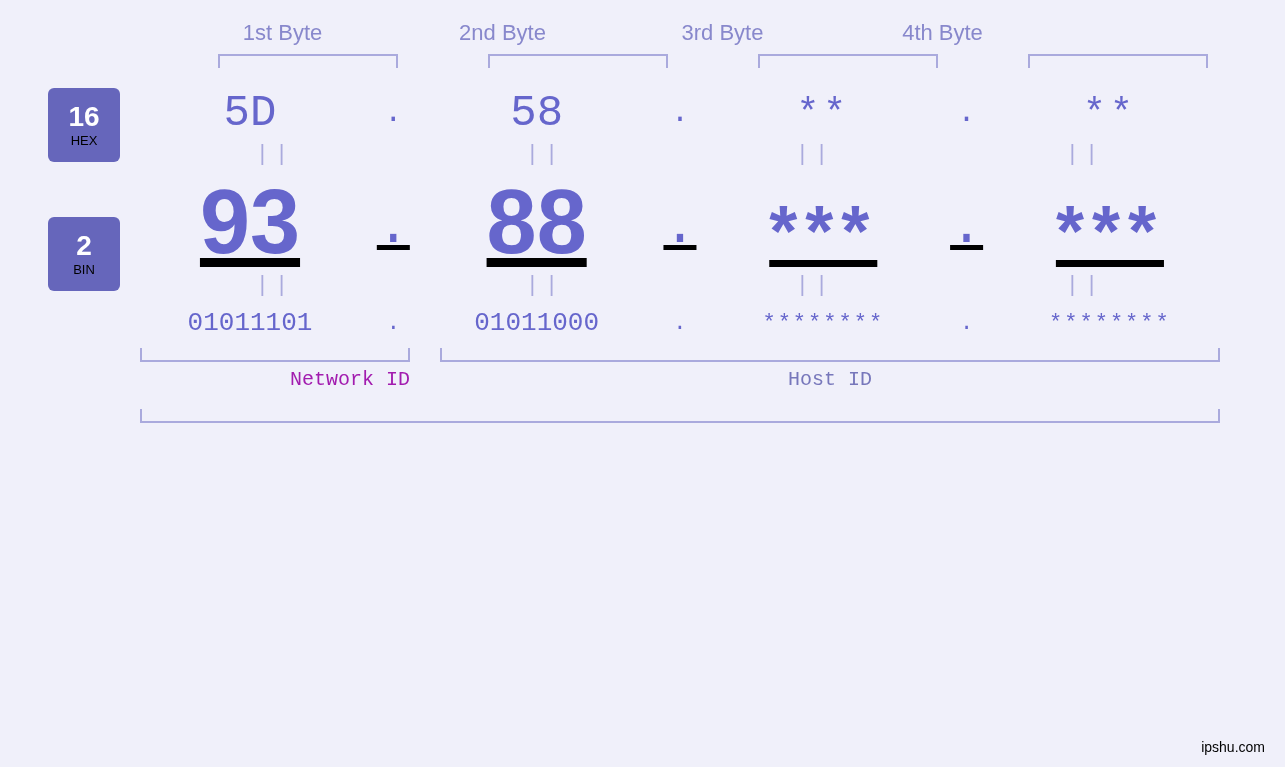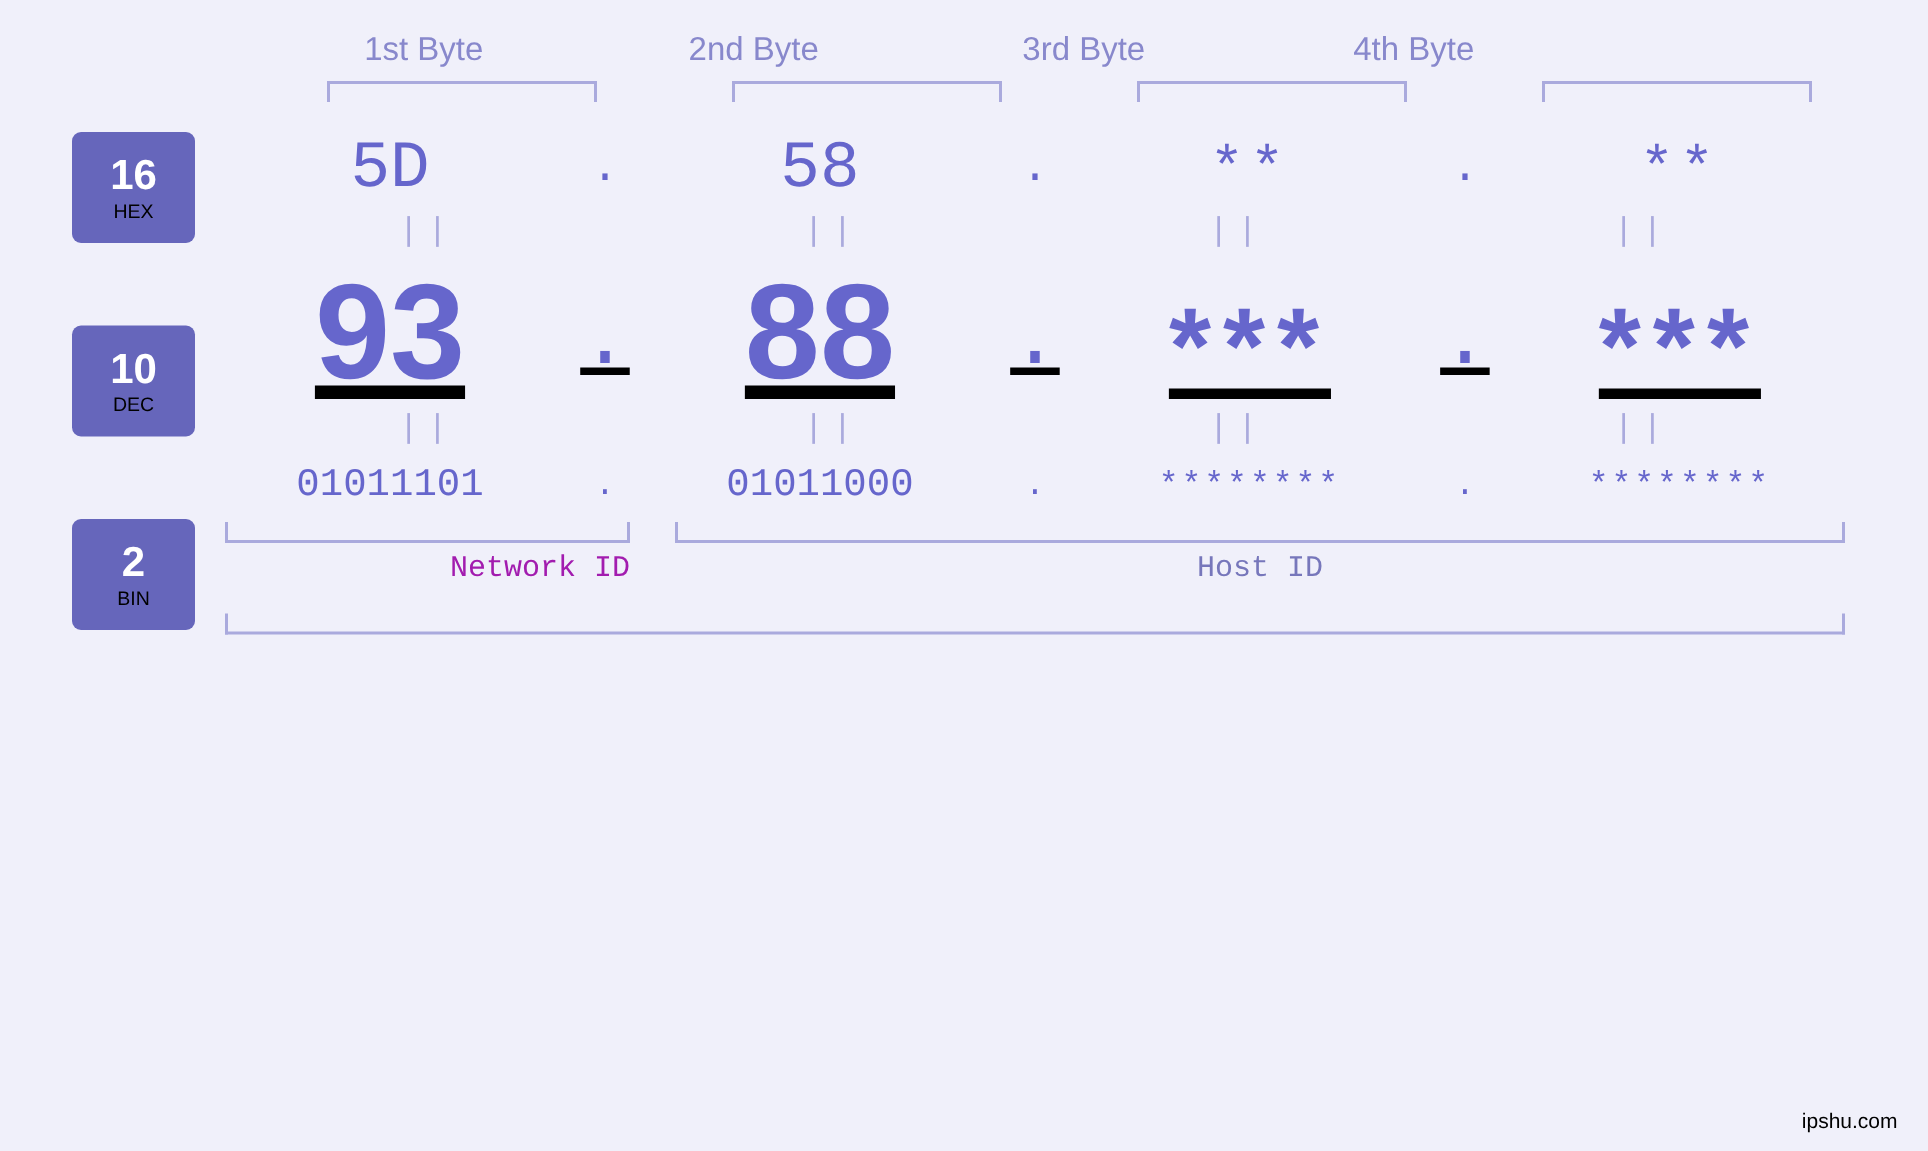--- a/index.html
+++ b/index.html
@@ -67,21 +67,21 @@
     
     .badges {
       display: flex;
       flex-direction: column;
       gap: 0px;
       margin-left: 48px;
       margin-top: 10px;
     }
 
     .badge {
-      width: 82px;
+      width: 72px;
       height: 74px;
       background: #6666bb;
       border-radius: 6px;
       display: flex;
       flex-direction: column;
       align-items: center;
       justify-content: center;
       margin-bottom: 55px;
     }
 
@@ -226,24 +226,20 @@
   </div>
 
   <div class="main-area">
 
     <div class="badges">
       <div class="badge">
         <span class="badge-num">16</span>
         <span class="badge-label">HEX</span>
       </div>
       <div class="badge">
-        <span class="badge-num">10</span>
-        <span class="badge-label">DEC</span>
-      </div>
-      <div class="badge">
         <span class="badge-num">2</span>
         <span class="badge-label">BIN</span>
       </div>
     </div>
 
     <div class="rows-container">
 
       <div class="data-row" style="margin-top:10px;">
         <div class="cell">
           <span class="value hex-value">5D</span>

